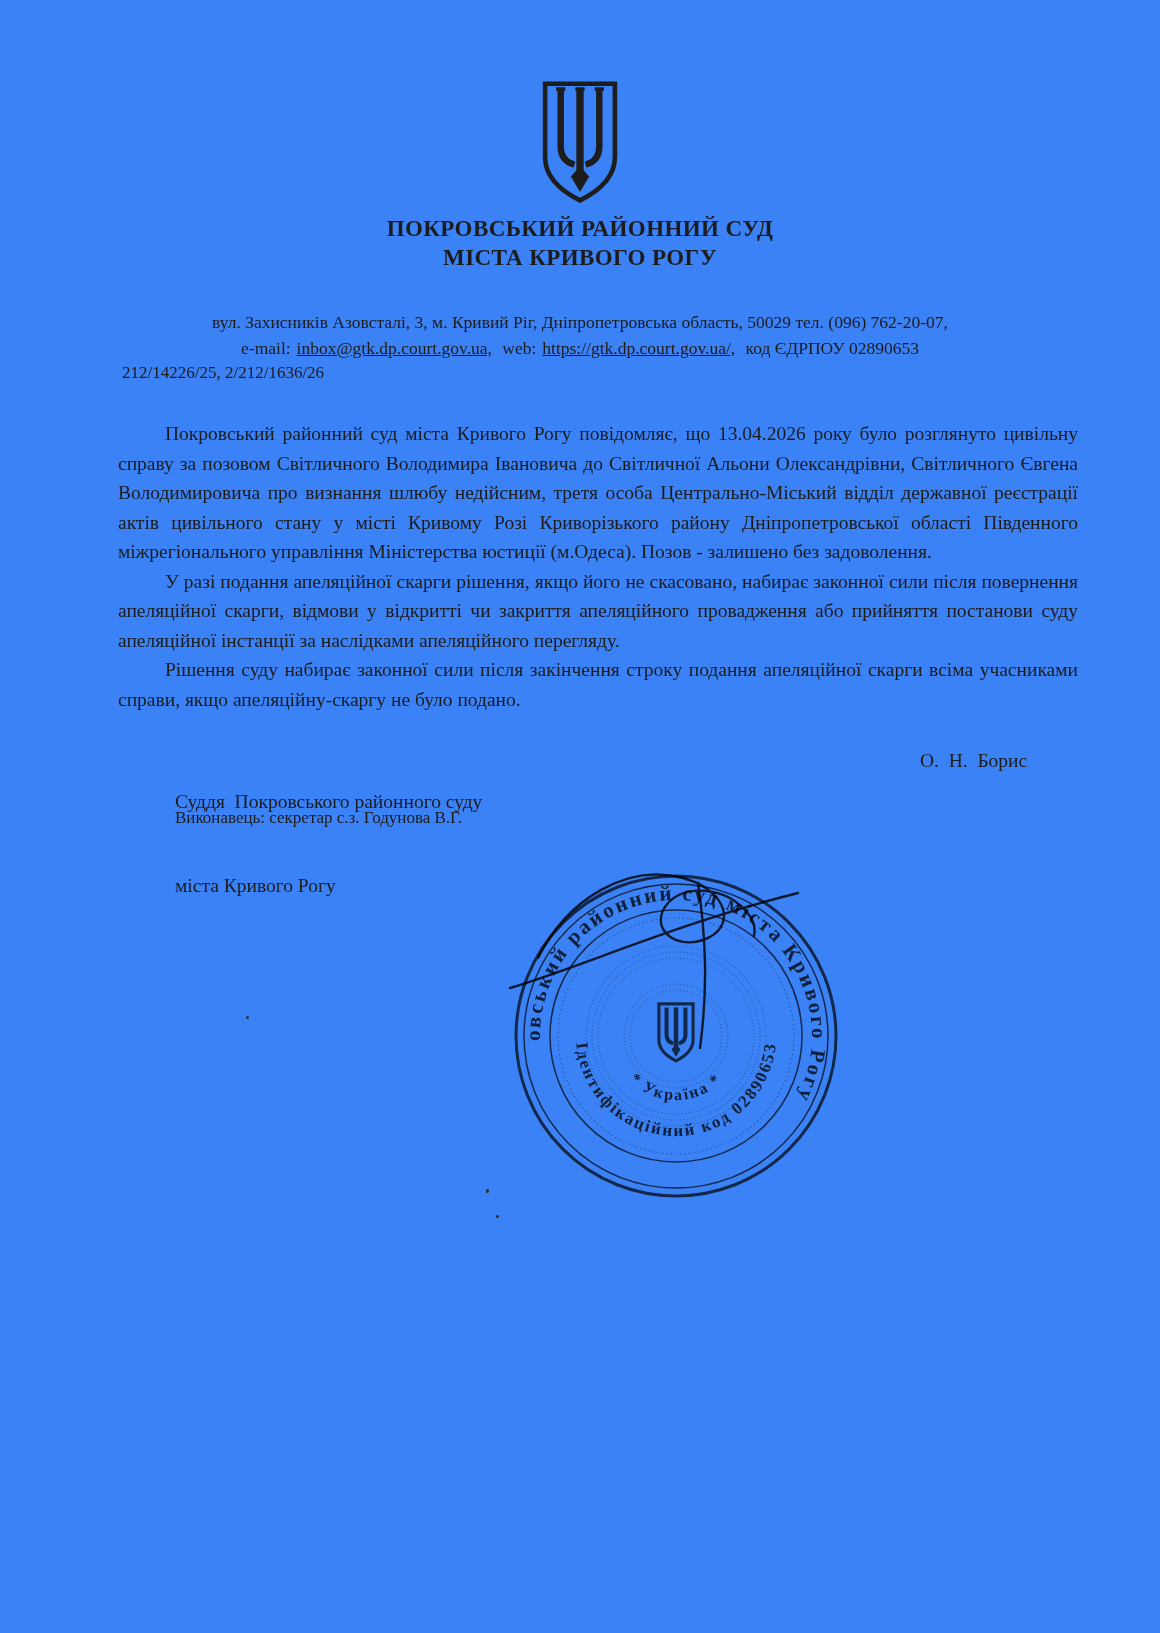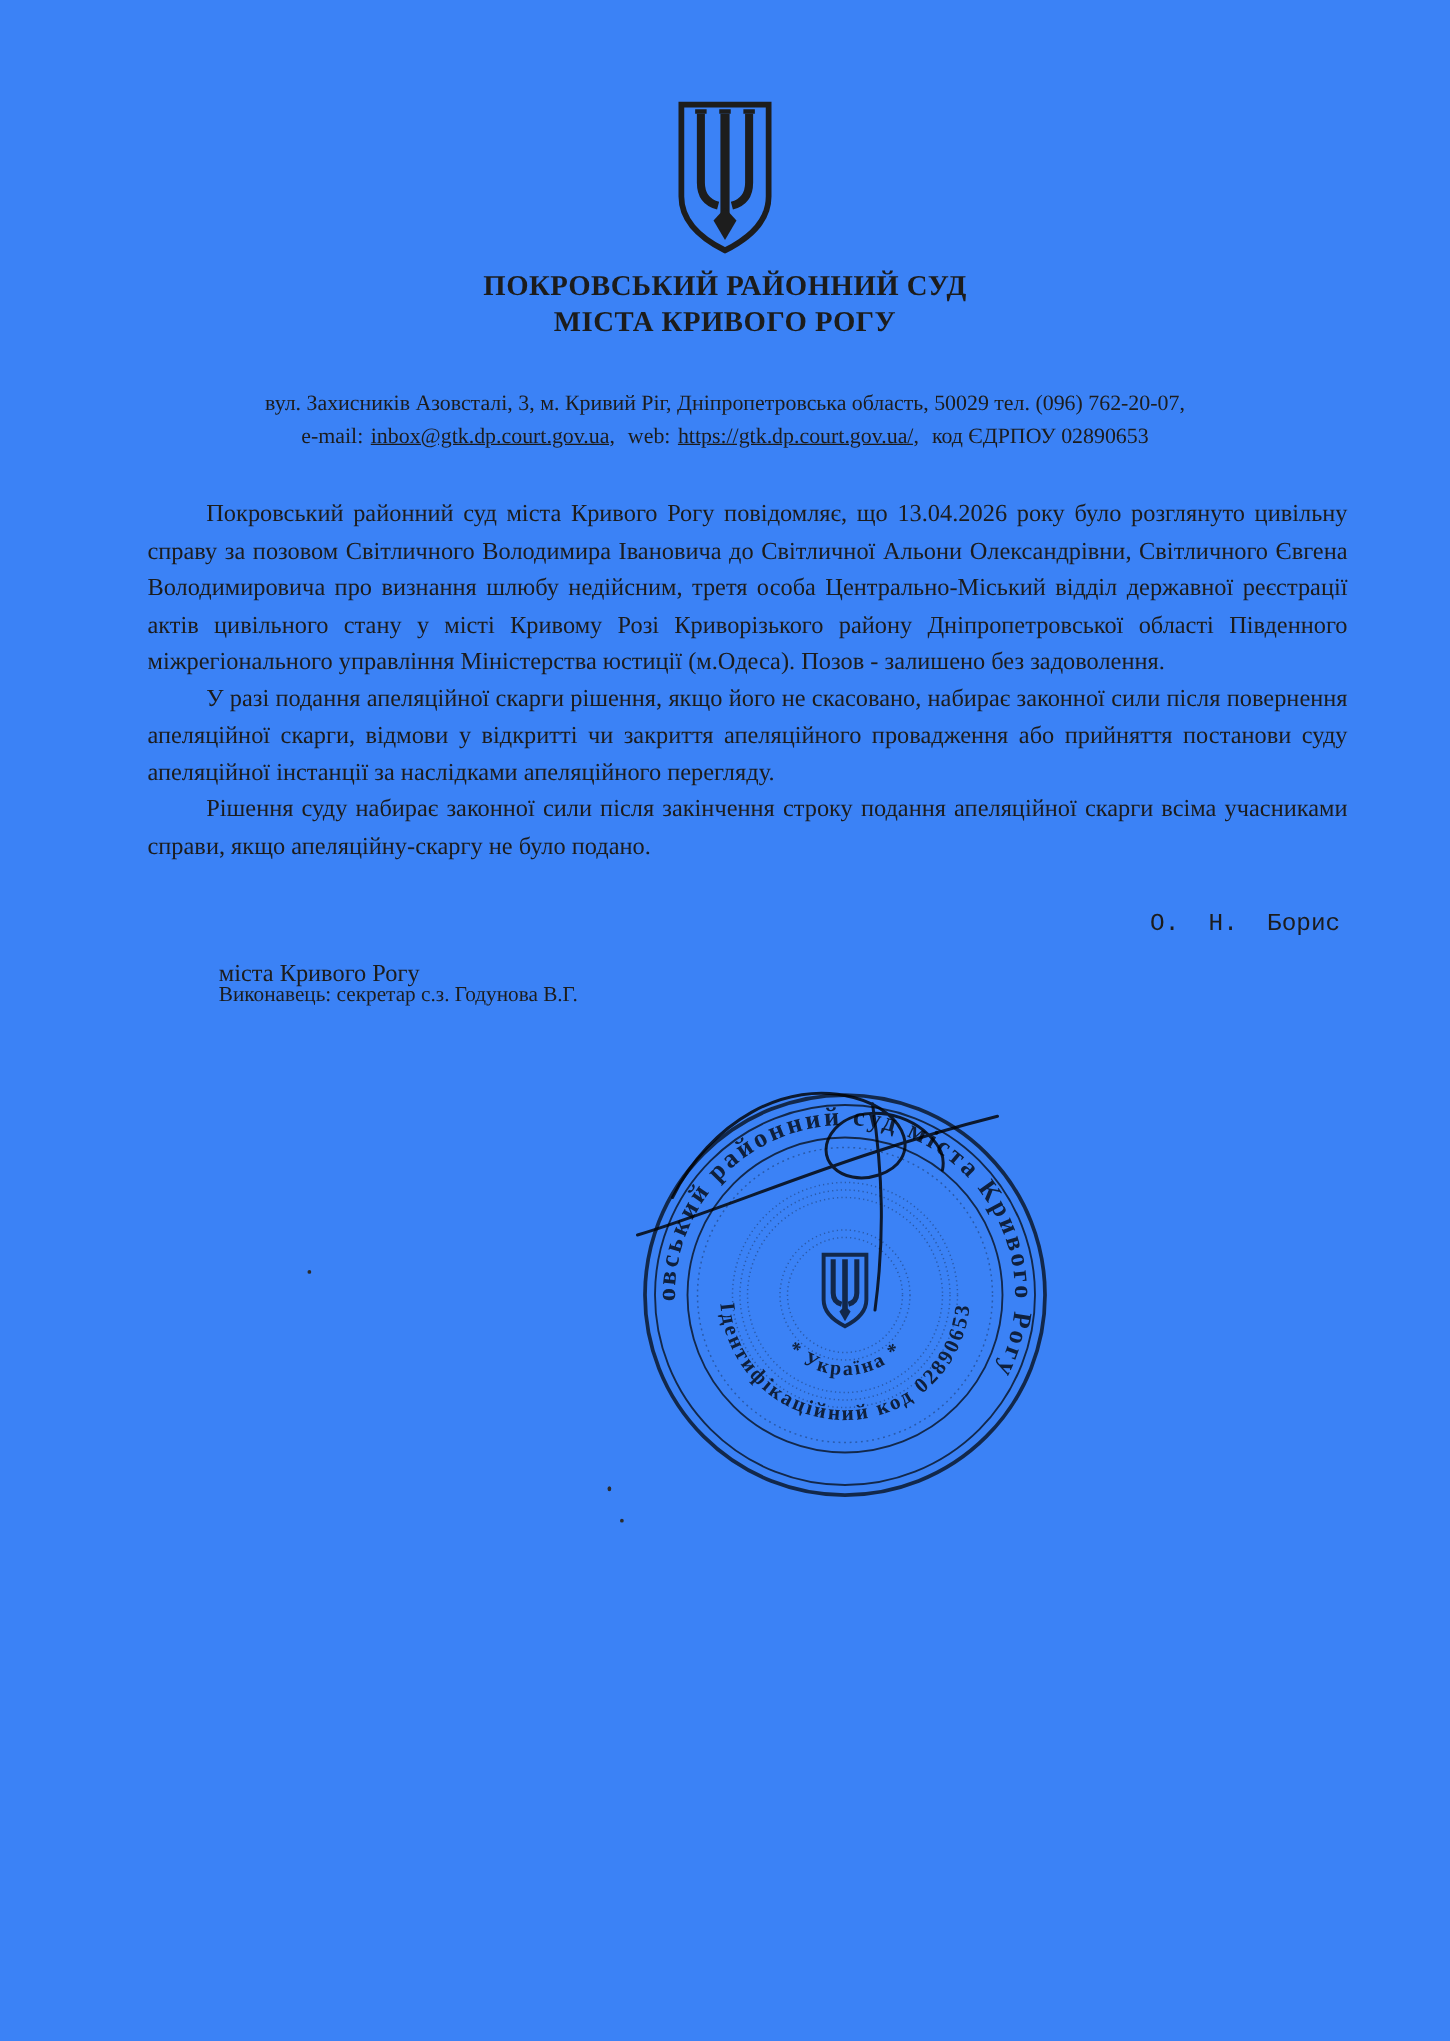--- a/index.html
+++ b/index.html
@@ -46,21 +46,21 @@
   .body-block{margin:36px 82px 0 118px;}
   .body-block p{
     margin:0;
     text-indent:47px;
     text-align:justify;
     font-size:19.5px;
     line-height:29.5px;
   }
   .sig-row{position:relative;margin-top:18px;height:62px;}
   .judge{position:absolute;left:175px;top:0;font-size:19.5px;line-height:28px;white-space:pre-wrap;}
-  .judge-name{position:absolute;left:920px;top:18px;font-size:19.5px;white-space:pre-wrap;font-family:Liberation Mono, monospace;}
+  .judge-name{position:absolute;left:920px;top:18px;font-size:19.5px;white-space:pre-wrap;}
   .executor{margin:14px 0 0 175px;font-size:17px;}
   .seal{
     position:absolute;left:508px;top:868px;width:336px;height:336px;
     mix-blend-mode:multiply;opacity:0.92;
   }
   .handsign{
     position:absolute;left:498px;top:848px;width:330px;height:210px;
     mix-blend-mode:multiply;
   }
   .dot{position:absolute;background:#2b2b2b;border-radius:50%;}
@@ -94,29 +94,31 @@
   <div class="address">
     <div>вул. Захисників Азовсталі, 3, м. Кривий Ріг,  Дніпропетровська область, 50029 тел. (096) 762-20-07,</div>
     <div>
       <span>e-mail:</span><span class="u">inbox@gtk.dp.court.gov.ua,</span>
       <span>web:</span><span class="u">https://gtk.dp.court.gov.ua/,</span>
       <span>код ЄДРПОУ 02890653</span>
     </div>
   </div>
 
 
+  <div class="case-numbers">212/14226/25, 2/212/1636/26</div>
 
   <div class="body-block">
     <p>Покровський районний суд міста Кривого Рогу   повідомляє, що 13.04.2026 року було розглянуто цивільну справу за позовом Світличного Володимира Івановича до Світличної Альони Олександрівни, Світличного Євгена Володимировича про визнання шлюбу недійсним, третя особа Центрально-Міський відділ державної реєстрації актів цивільного стану у місті Кривому Розі Криворізького району Дніпропетровської області Південного міжрегіонального управління Міністерства юстиції (м.Одеса). Позов -  залишено без задоволення.</p>
     <p>У разі подання апеляційної скарги рішення, якщо його не скасовано, набирає законної сили після повернення апеляційної скарги, відмови у відкритті чи закриття апеляційного провадження або прийняття постанови суду апеляційної інстанції за наслідками апеляційного перегляду.</p>
     <p>Рішення суду набирає законної сили після закінчення строку подання апеляційної скарги всіма учасниками справи, якщо апеляційну-скаргу не було подано.</p>
   </div>
 
   <div class="sig-row">
     <div class="judge">
+      <div>Суддя  Покровського районного суду</div>
       <div>міста Кривого Рогу</div>
     </div>
     <div class="judge-name">О.  Н.  Борис</div>
   </div>
 
   <div class="executor">Виконавець: секретар с.з. Годунова В.Г.</div>
 
   <div class="seal">
     <svg width="336" height="336" viewBox="0 0 336 336" aria-hidden="true">
       <defs>

